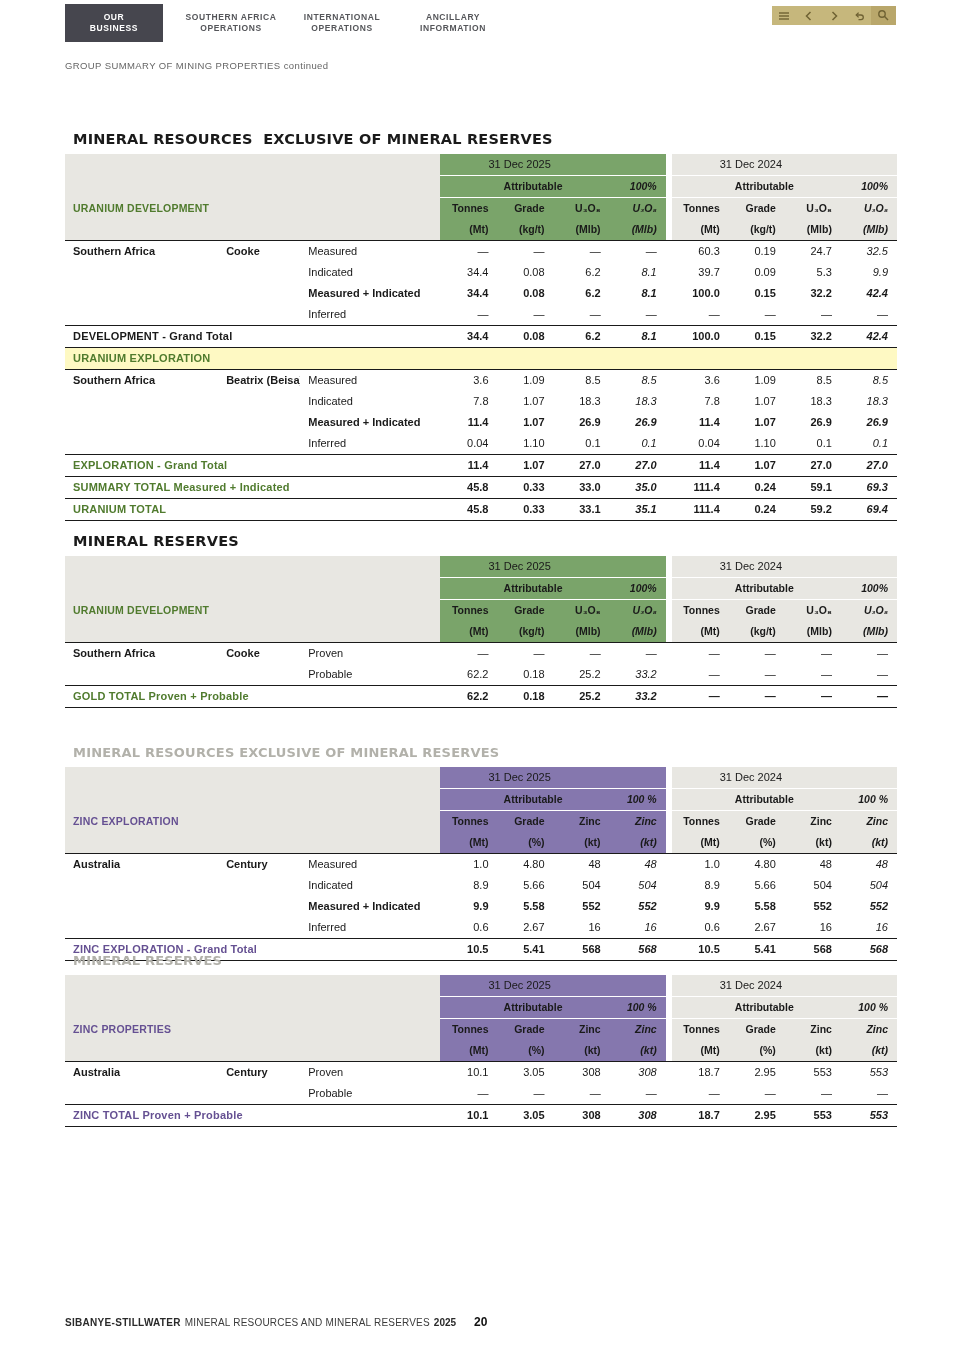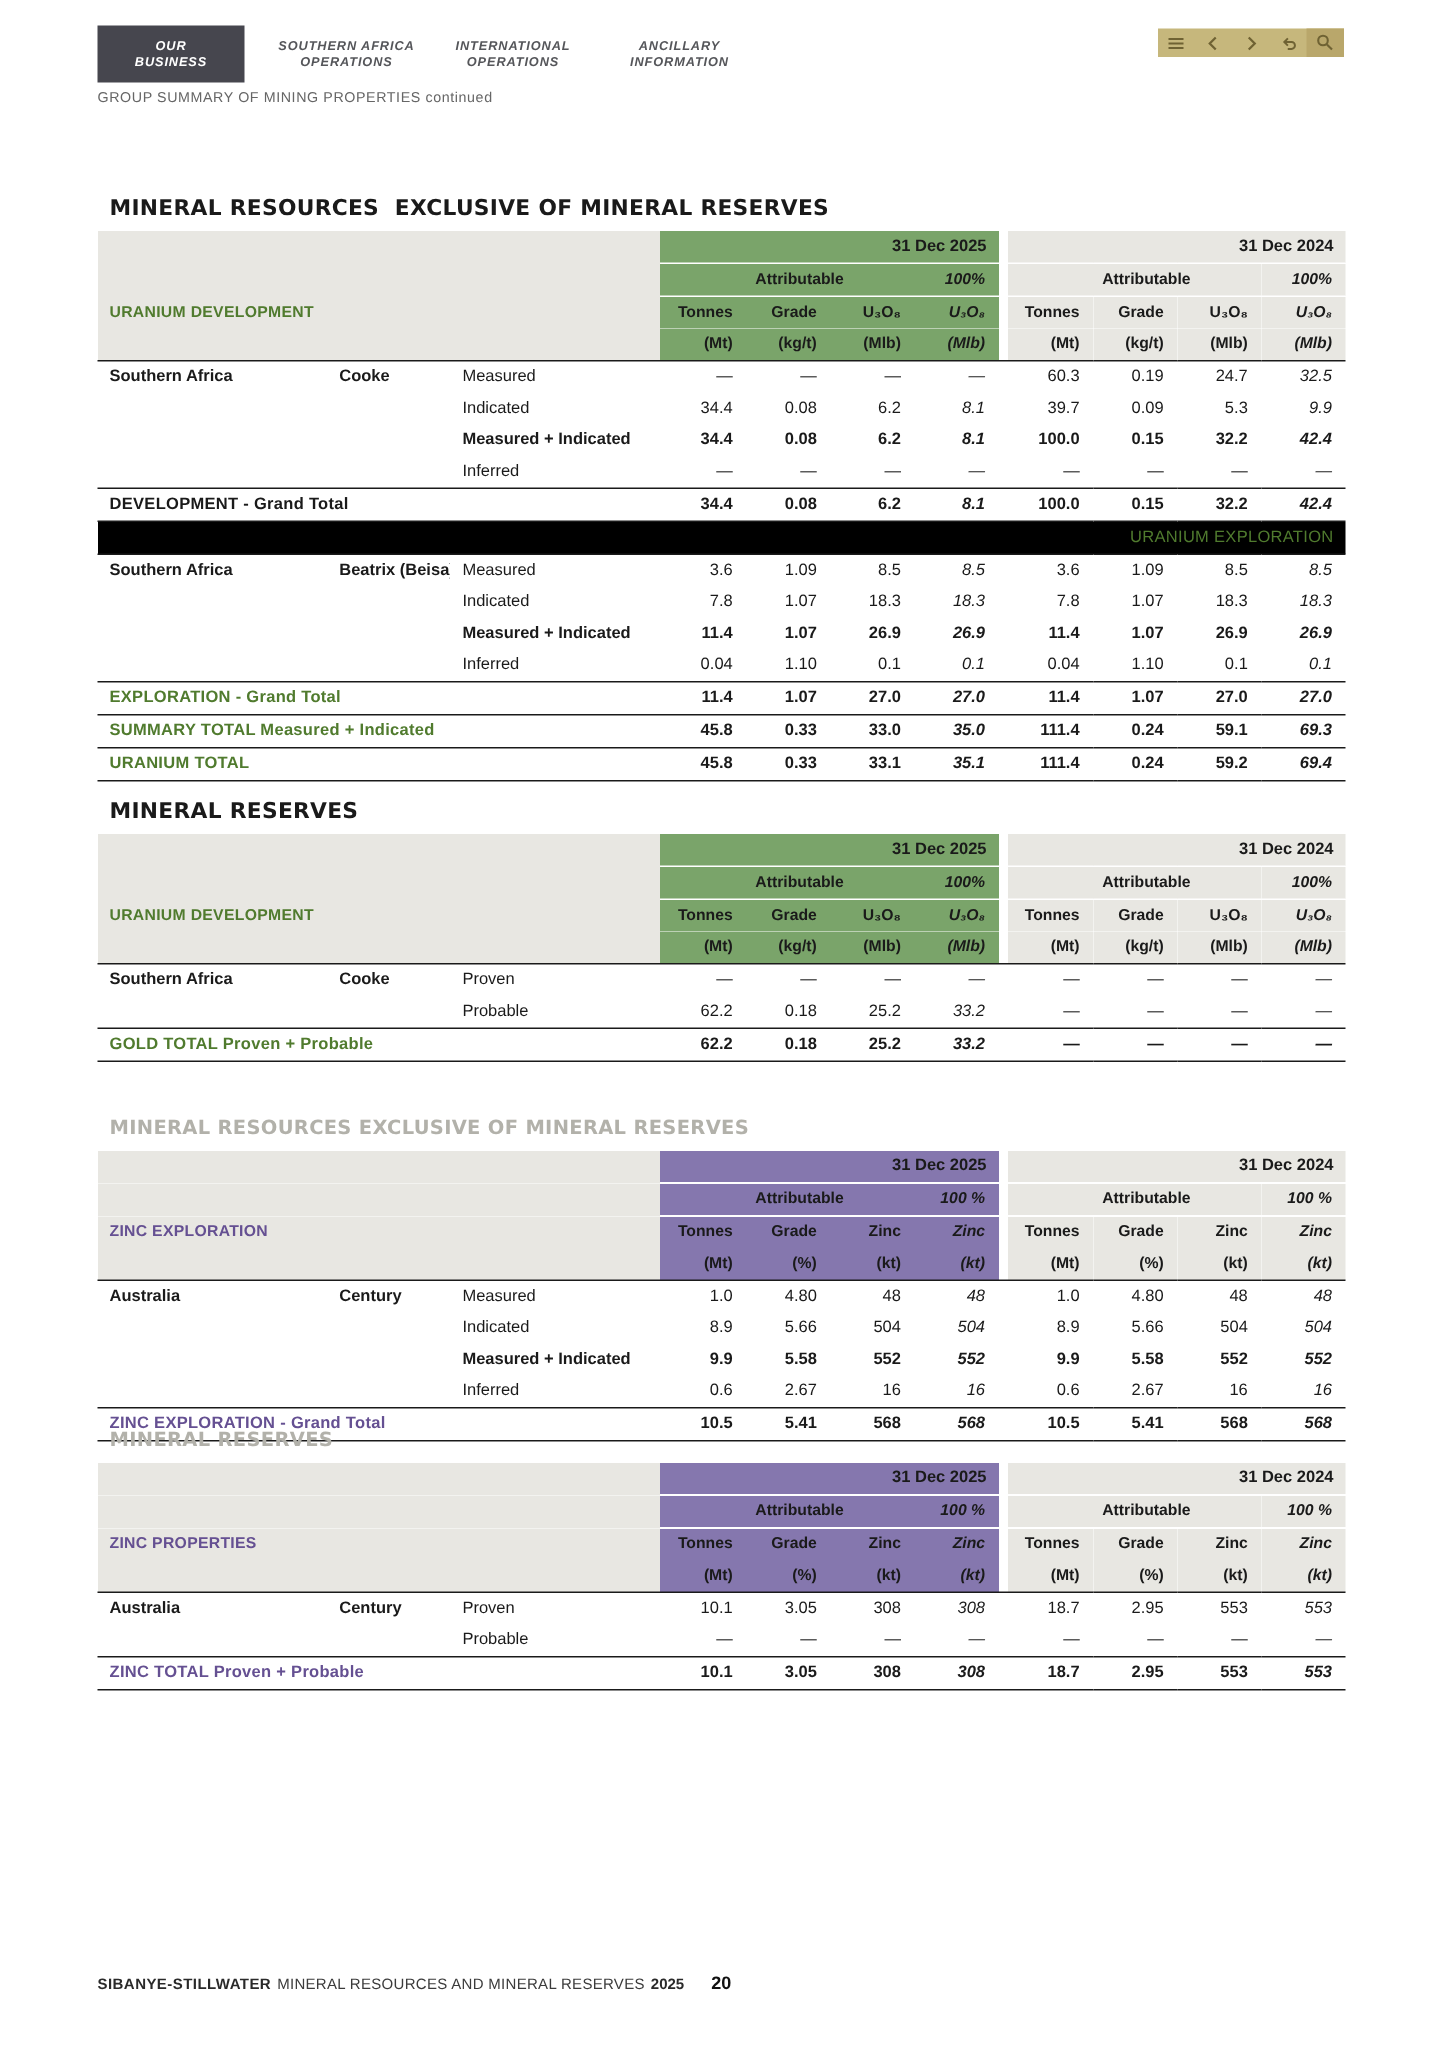--- a/index.html
+++ b/index.html
@@ -2,21 +2,21 @@
 <html><head>
 <meta charset="utf-8">
 <style>
   html,body{margin:0;padding:0;}
   body{
     width:965px;height:1365px;background:#ffffff;position:relative;overflow:hidden;
     font-family:"Liberation Sans",sans-serif;color:#1a1a1a;
   }
 
   
-  .nav{position:absolute;top:17px;left:65px;width:835px;height:38px;font-style:italic;}
+  .nav{position:absolute;top:4px;left:65px;width:835px;height:38px;}
   .tab{position:absolute;top:0;height:38px;display:flex;flex-direction:column;justify-content:center;
        align-items:center;font-size:8.5px;font-weight:bold;letter-spacing:.6px;line-height:11px;
        color:#55565a;text-align:center;cursor:pointer;text-transform:uppercase;}
   .tab.active{background:#46464e;color:#ffffff;}
   .tab-1{left:0;width:98px;}
   .tab-2{left:110px;width:112px;}
   .tab-3{left:226px;width:102px;}
   .tab-4{left:338px;width:100px;}
   .iconbar{position:absolute;top:2px;left:707px;width:124px;height:19px;background:#c6b77c;
            display:flex;align-items:stretch;}
@@ -39,35 +39,35 @@
   .theme-green{--hdr:#7aa46a;--accent:#507b2e;}
   .theme-purple{--hdr:#8577ae;--accent:#655092;}
 
   
   .mrt .larea{background:#e8e7e2;}
   .mrt .b25{background:var(--hdr);}
   .mrt .b24{background:#e8e7e2;}
   .mrt .gapc{background:#ffffff;padding:0;}
   .mrt .gapb{padding:0;}
   .h-dates .b25,.h-dates .b24,.h-attr .b25,.h-attr .b24{border-bottom:1px solid #ffffff;}
-  .mrt .date{text-align:right;font-weight:bold;font-size:11px;padding-left:48px;}
+  .mrt .date{text-align:left;font-weight:normal;font-size:11px;padding-left:48px;}
   .mrt .attr{text-align:center;font-weight:bold;font-size:10.5px;padding-left:24px;}
   .mrt .pct{text-align:right;font-weight:bold;font-style:italic;font-size:10.5px;padding-right:9px;}
   .mrt .cn,.mrt .un{text-align:right;font-weight:bold;font-size:10.5px;padding-right:9px;}
   .mrt .pctcol{font-style:italic;}
   .mrt .glabel{color:var(--accent);font-weight:bold;vertical-align:top;font-size:10.5px;letter-spacing:.2px;}
   tr.h-units{border-bottom:1.5px solid #1a1a1a;}
 
   
   .mrt .region,.mrt .prop{font-weight:bold;}
   .mrt .val{text-align:right;padding-right:9px;}
   .mrt .ital{font-style:italic;}
   tr.row-data.bold td{font-weight:bold;}
   tr.row-section{border-top:1px solid #1a1a1a;border-bottom:1px solid #1a1a1a;}
-  .mrt .seclabel{background:#000000;color:var(--accent);font-weight:normal;letter-spacing:.2px;text-align:right;}
+  .mrt .seclabel{background:#fef9c3;color:var(--accent);font-weight:bold;letter-spacing:.2px;}
   tr.row-total{border-top:1px solid #1a1a1a;border-bottom:1px solid #1a1a1a;}
   tr.row-total td{font-weight:bold;}
   .mrt .tlabel{color:var(--accent);letter-spacing:.2px;}
   tr.row-total.black .tlabel{color:#1a1a1a;}
 
   
   .footer{position:absolute;top:1315px;left:65px;font-size:10px;color:#3b3b3b;display:flex;align-items:baseline;}
   .fbrand{font-weight:bold;letter-spacing:.3px;color:#2a2a2a;margin-right:4px;}
   .frest{letter-spacing:.2px;}
   .fyear{font-weight:bold;margin-left:4px;color:#2a2a2a;}

